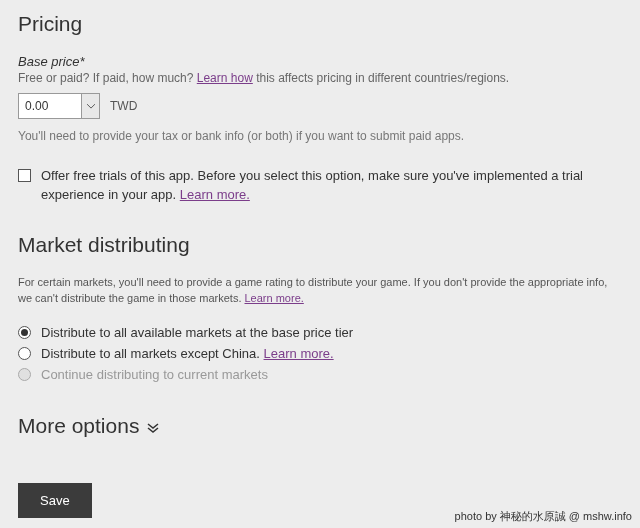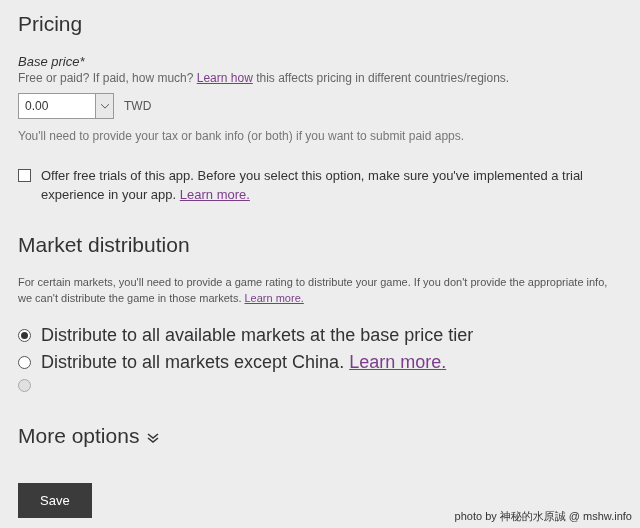--- a/index.html
+++ b/index.html
@@ -36,21 +36,21 @@
       cursor: pointer;
     }
     .price-row {
       display: flex;
       align-items: center;
       gap: 10px;
       margin-bottom: 10px;
     }
     .select-wrap {
       position: relative;
-      width: 96px;
+      width: 82px;
       height: 26px;
       border: 1px solid #999;
       background: #fff;
       display: flex;
       align-items: center;
     }
     .select-val {
       flex: 1;
       padding: 0 6px;
       font-size: 12px;
@@ -118,21 +118,21 @@
     .radio.checked::after {
       content: "";
       position: absolute;
       top: 2px; left: 2px;
       width: 7px; height: 7px;
       background: #333;
       border-radius: 50%;
     }
     .radio.disabled { border-color: #aaa; background: #e0e0e0; }
     .radio-text {
-      font-size: 18px;
+      font-size: 13px;
       color: #333;
       text-align: center;
     }
     .radio-text.disabled { color: #999; }
     .more-row {
       display: flex;
       align-items: center;
       gap: 8px;
       margin-top: 32px;
       font-weight: 300;
@@ -184,38 +184,39 @@
 
 <div class="sub-note">You'll need to provide your tax or bank info (or both) if you want to submit paid apps.</div>
 
 <div class="check-row">
   <div class="checkbox"></div>
   <div class="check-text">
     <span>Offer free trials of this app. Before you select this option, make sure you've implemented a trial experience in your app. </span><a class="link">Learn more.</a>
   </div>
 </div>
 
-<h2>Market distribution</h2>
+<h2>Market distributing</h2>
 
 <div class="md-help">
   <span>For certain markets, you'll need to provide a game rating to distribute your game. If you don't provide the appropriate info, we can't distribute the game in those markets. </span><a class="link">Learn more.</a>
 </div>
 
 <div class="radio-row">
   <div class="radio checked"></div>
   <div class="radio-text">Distribute to all available markets at the base price tier</div>
 </div>
 <div class="radio-row">
   <div class="radio"></div>
   <div class="radio-text">
     <span>Distribute to all markets except China. </span><a class="link">Learn more.</a>
   </div>
 </div>
 <div class="radio-row">
   <div class="radio disabled"></div>
+  <div class="radio-text disabled">Continue distributing to current markets</div>
 </div>
 
 <div class="more-row">
   <span>More options</span>
   <span class="chev">
     <svg viewBox="0 0 12 10">
         <path d="M1 1 L6 5 L11 1 M1 5 L6 9 L11 5" fill="none" stroke="#333" stroke-width="1.5"></path>
       </svg>
   </span>
 </div>

